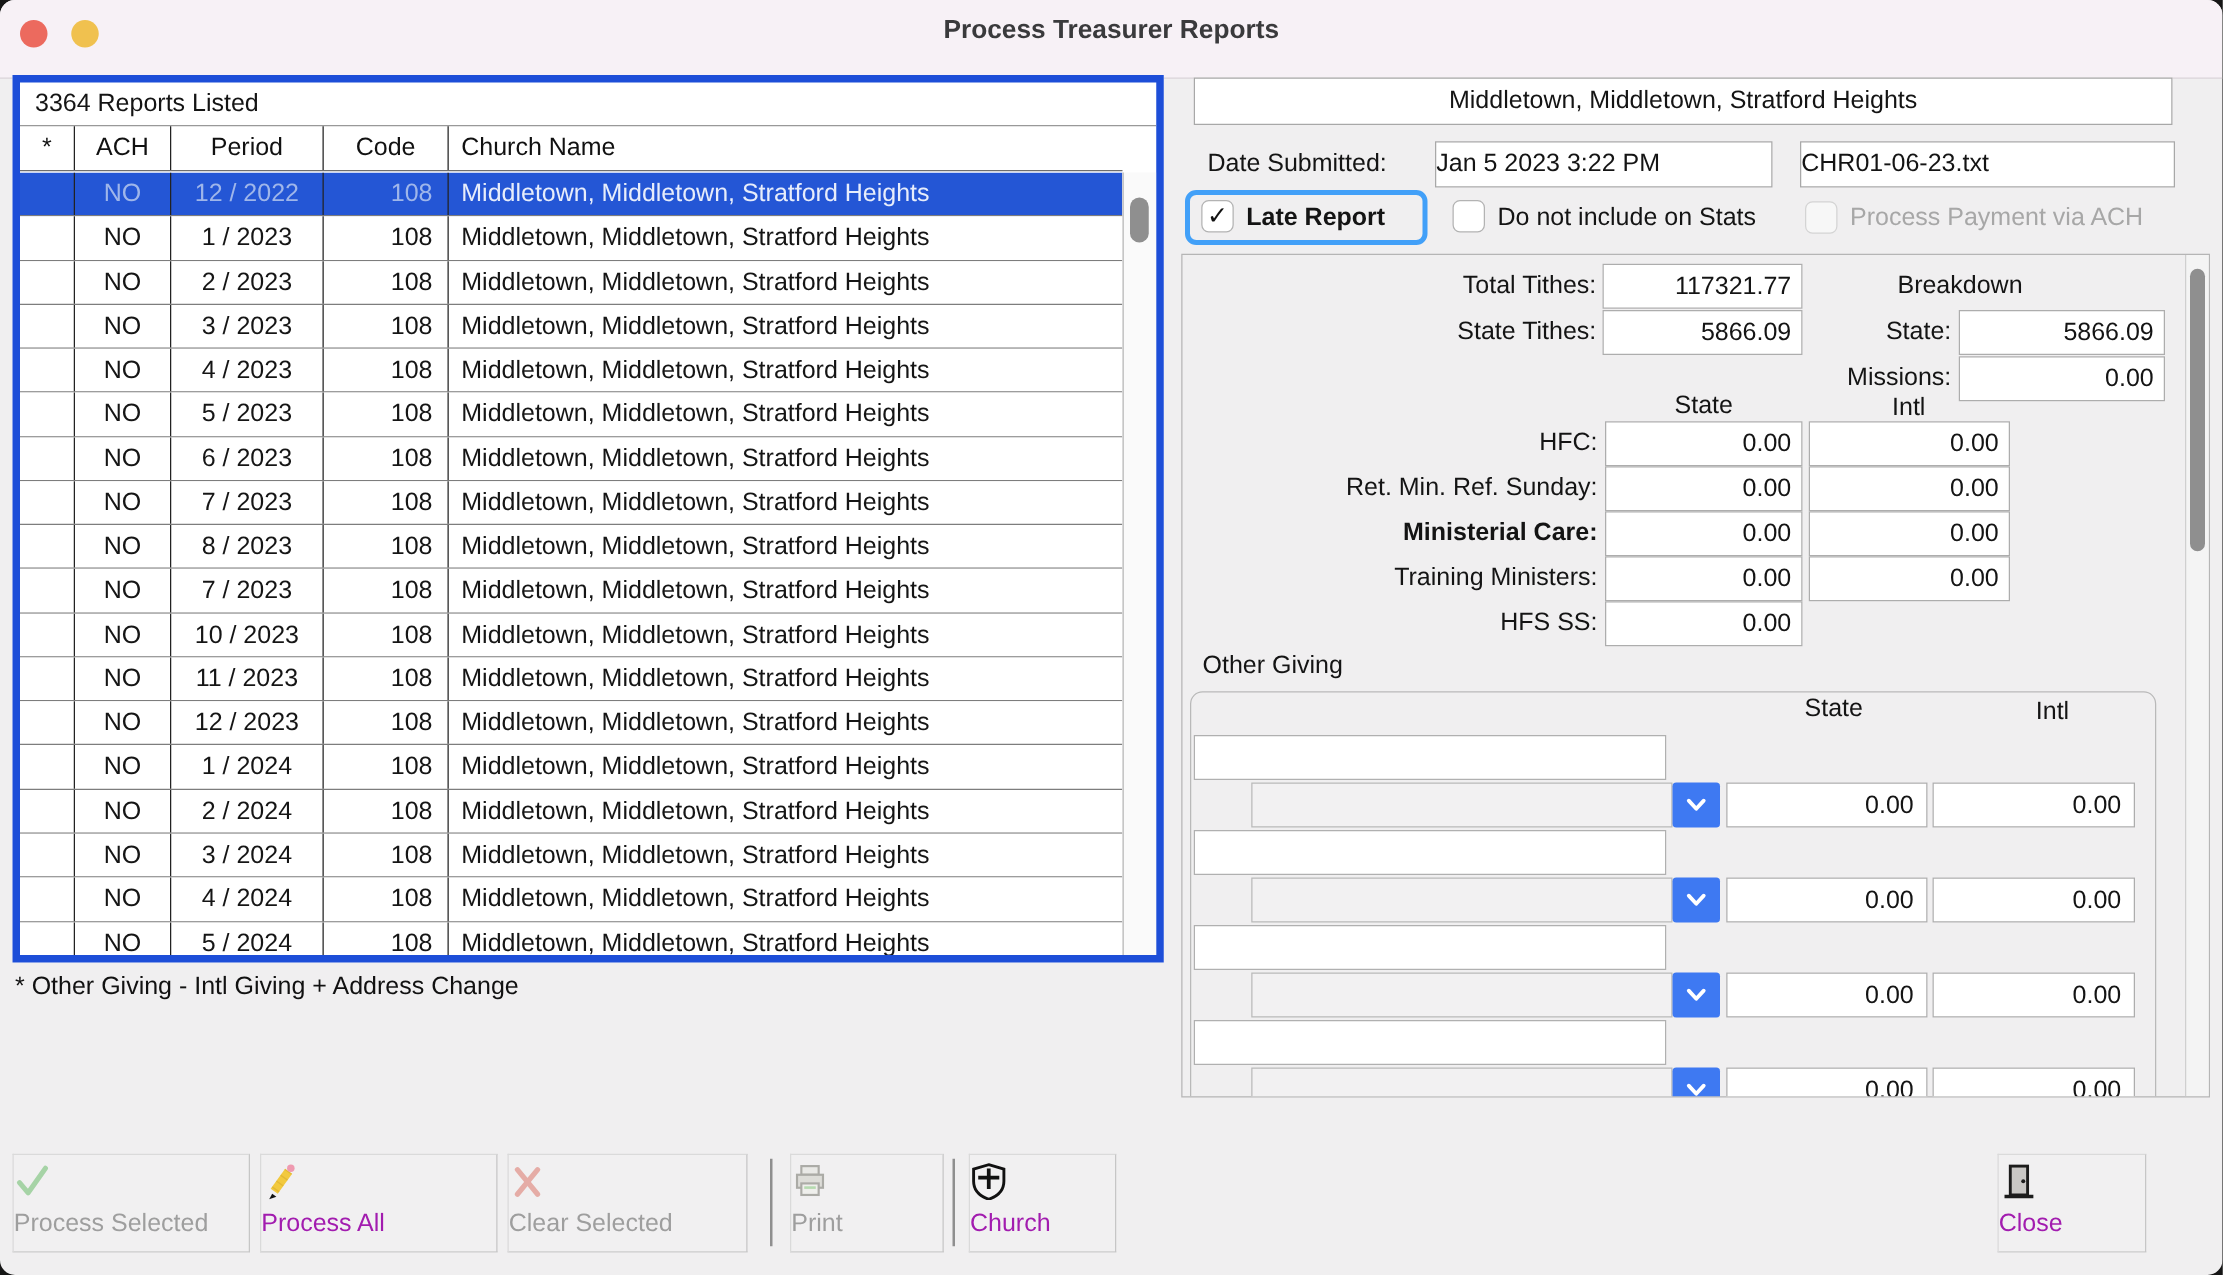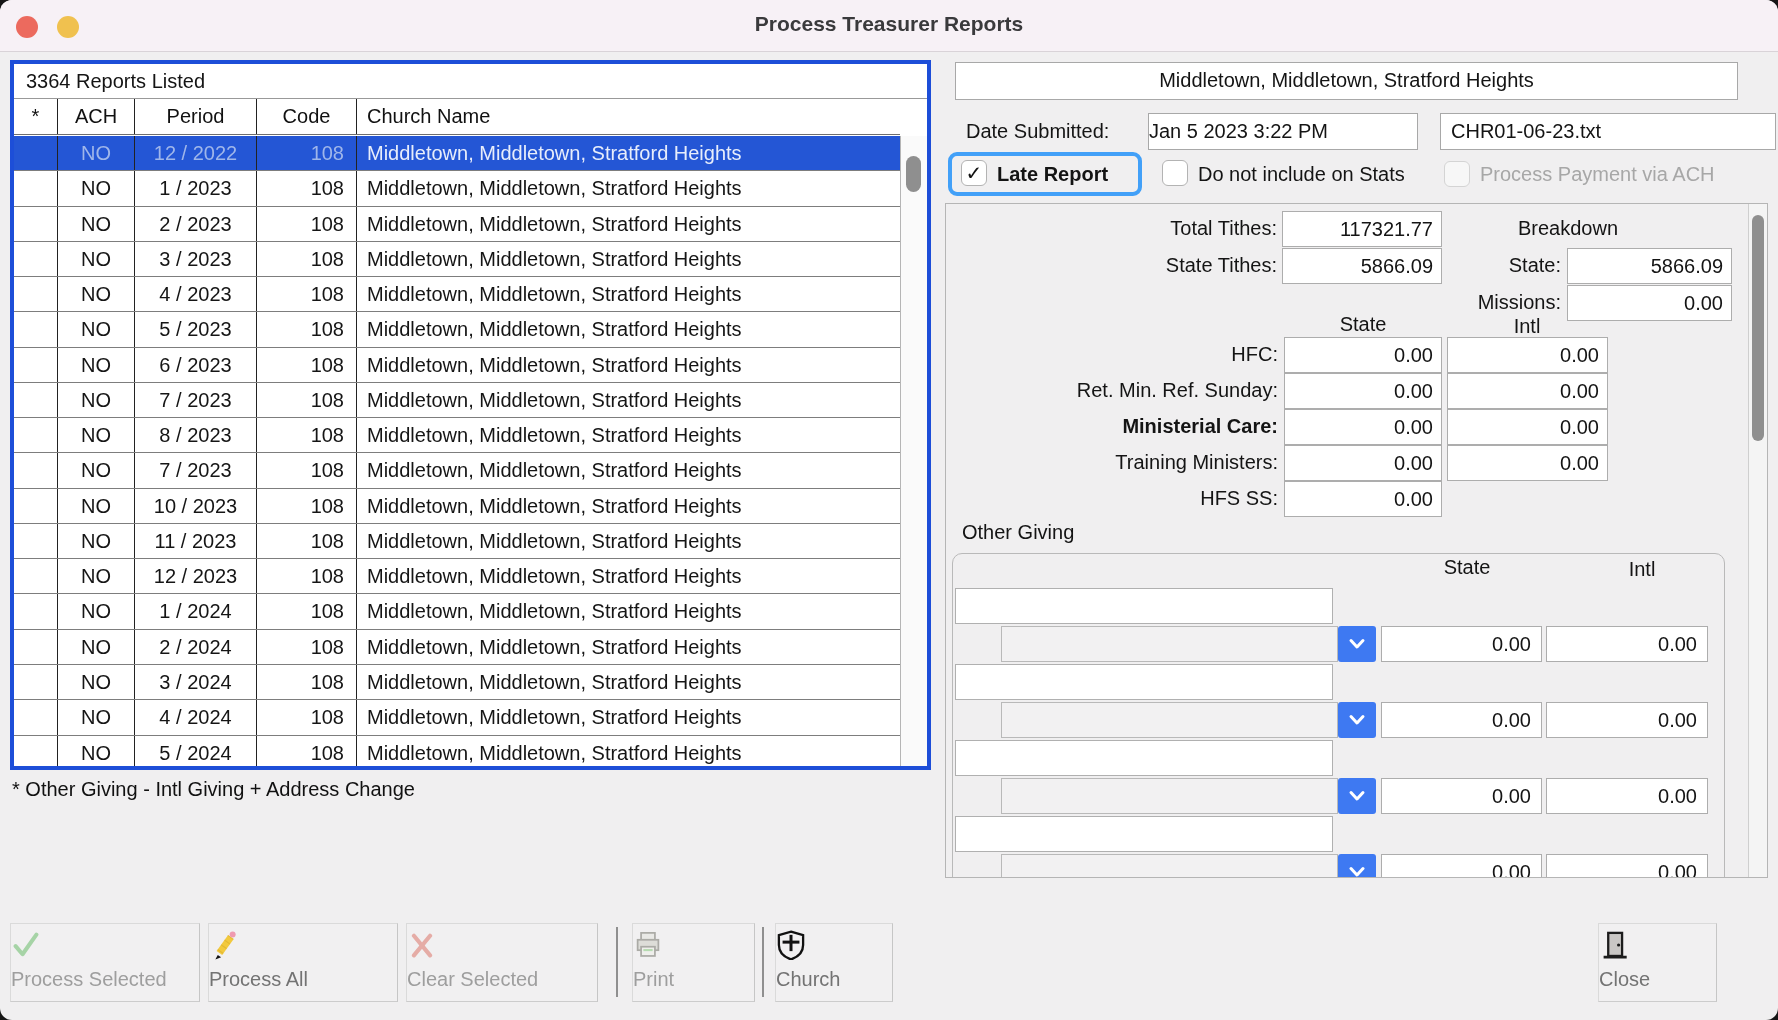--- a/index.html
+++ b/index.html
@@ -1,25 +1,25 @@
 <!DOCTYPE html>
 <html><head>
 <meta charset="utf-8">
 <style>
   html,body{margin:0;padding:0;background:#161616;}
   *{box-sizing:border-box;font-family:"Liberation Sans","DejaVu Sans",sans-serif;}
   .app{position:relative;width:1778px;height:1020px;background:#f0eff0;border-radius:12px;overflow:hidden;margin:0 auto;}
   
-  .titlebar{position:absolute;left:0;top:0;width:1778px;height:52px;background:#f7f1f6;border-bottom:1px solid #d9d3d8;}
+  .titlebar{position:absolute;left:0;top:0;width:1778px;height:63px;background:#f7f1f6;border-bottom:1px solid #d9d3d8;}
   .light{position:absolute;top:16px;width:22px;height:22px;border-radius:50%;}
   .light.red{left:16px;background:#ec6a5e;}
   .light.yellow{left:57px;background:#f0c14f;}
   .title{position:absolute;left:0;right:0;top:12px;text-align:center;font-size:21px;font-weight:bold;color:#3a3a3c;}
   
-  .table-panel{position:absolute;left:10px;top:60px;width:921px;height:710px;background:#fff;border:4px solid #1d4ed8;overflow:hidden;}
+  .table-panel{position:absolute;left:10px;top:60px;width:921px;height:710px;background:#fff;border:6px solid #1d4ed8;overflow:hidden;}
   .info-row{height:35px;line-height:35px;padding-left:12px;font-size:20px;color:#141414;border-bottom:1px solid #999;}
   .hdr-row,.trow{display:grid;grid-template-columns:43px 77px 122px 100px 1fr;}
   .hdr-row{height:36px;border-bottom:1px solid #6e6e6e;margin-right:27px;}
   .hdr-cell{font-size:20px;color:#111;line-height:35px;text-align:center;border-left:1px solid #222;}
   .hdr-cell:first-child{border-left:none;}
   .hdr-cell.c-church{text-align:left;padding-left:10px;}
   .tbody{position:absolute;left:0;top:72px;right:27px;bottom:0;overflow:hidden;}
   .trow{height:35.28px;border-bottom:1px solid #7d7d7d;background:#fff;}
   .tcell{font-size:20px;color:#151515;line-height:34px;text-align:center;border-left:1px solid #222;overflow:hidden;white-space:nowrap;}
   .tcell:first-child{border-left:none;}
@@ -28,21 +28,21 @@
   .trow.selected{background:#2456d5;}
   .trow.selected .tcell{color:#9fb6ea;}
   .trow.selected .tcell.c-church{color:#e7edfb;}
   .tscroll{position:absolute;top:72px;right:0;width:27px;bottom:0;background:#fafafa;border-left:1px solid #b5b5b5;}
   .tthumb{position:absolute;left:5px;top:20px;width:15px;height:36px;background:#8f8f8f;border-radius:8px;}
   
   .footnote{position:absolute;left:12px;top:778px;font-size:20px;color:#111;}
   
   .tb-btn{position:absolute;top:923px;height:79px;background:#f1f0f1;border:1px solid #dadada;border-right-color:#c6c6c6;border-bottom-color:#cccccc;text-align:left;}
   .tb-btn .ic{position:absolute;left:0;right:0;top:6px;height:32px;}
-  .tb-btn .lbl{position:absolute;left:0;right:0;bottom:10px;font-size:20px;color:#737373;white-space:nowrap;}
+  .tb-btn .lbl{position:absolute;left:0;right:0;bottom:10px;font-size:20px;color:#a21caf;white-space:nowrap;}
   .tb-btn.disabled .lbl{color:#9e9e9e;}
   .tb-div{position:absolute;top:927px;width:2px;height:70px;background:#8f8f8f;}
   
   .box{position:absolute;background:#fff;border:1px solid #a8a8a8;font-size:20px;color:#141414;line-height:35px;white-space:nowrap;overflow:hidden;}
   .lab{position:absolute;font-size:20px;color:#141414;white-space:nowrap;}
   .focus-ring{position:absolute;left:948px;top:152px;width:194px;height:44px;border:4px solid #42a0f8;border-radius:9px;}
   .cb{position:absolute;width:26px;height:26px;background:#fff;border:1px solid #b3b3b3;border-radius:6px;text-align:center;line-height:24px;font-size:20px;font-weight:bold;color:#111;}
   .cb.disabled{background:#f7f7f7;border-color:#d4d4d4;}
   
   .detail-panel{position:absolute;left:945px;top:203px;width:823px;height:675px;border:1px solid #b5b5b5;overflow:hidden;padding-left:36px;}
@@ -274,21 +274,21 @@
         <circle cx="17" cy="13" r="1.4" fill="#1c1c1c"></circle>
         <line x1="4" y1="23.5" x2="24" y2="23.5" stroke="#1c1c1c" stroke-width="2.4"></line>
       </svg>
     </div>
     <div class="lbl">Close</div>
   </div>
 
   <div class="box" style="left:955px;top:62px;width:783px;height:38px;text-align:center;">Middletown, Middletown, Stratford Heights</div>
   <div class="lab" style="left:966px;top:120px;">Date Submitted:</div>
   <div class="box" style="left:1148px;top:113px;width:270px;height:37px;">Jan 5 2023 3:22 PM</div>
-  <div class="box" style="left:1440px;top:113px;width:336px;height:37px;padding-left:10px;">CHR01-06-23.txt</div>
+  <div class="box" style="left:1440px;top:113px;width:300px;height:37px;">CHR01-06-23.txt</div>
 
   <div class="focus-ring"></div>
   <div class="cb" style="left:961px;top:160px;">✓</div>
   <div class="lab" style="left:997px;top:163px;font-weight:600;">Late Report</div>
   <div class="cb" style="left:1162px;top:160px;"></div>
   <div class="lab" style="left:1198px;top:163px;">Do not include on Stats</div>
   <div class="cb disabled" style="left:1444px;top:161px;"></div>
   <div class="lab" style="left:1480px;top:163px;color:#a7a7a7;">Process Payment via ACH</div>
 
   <div class="detail-panel">

